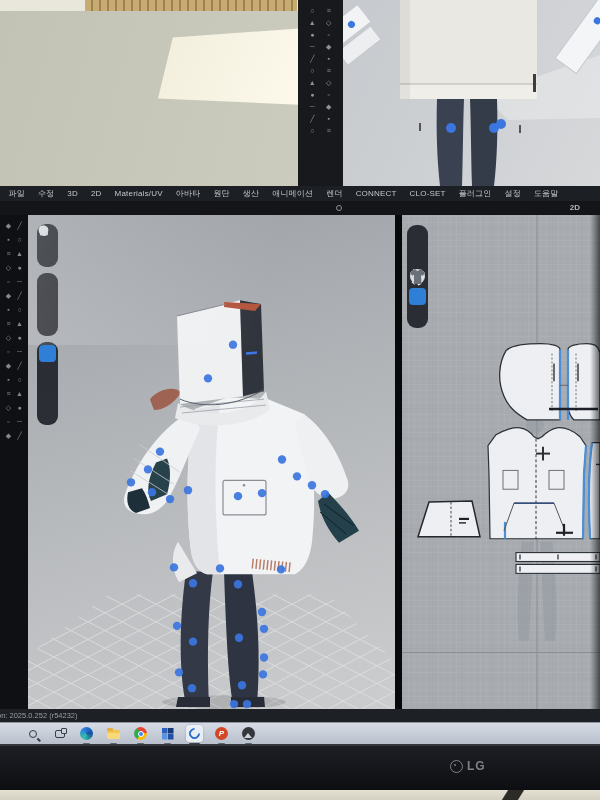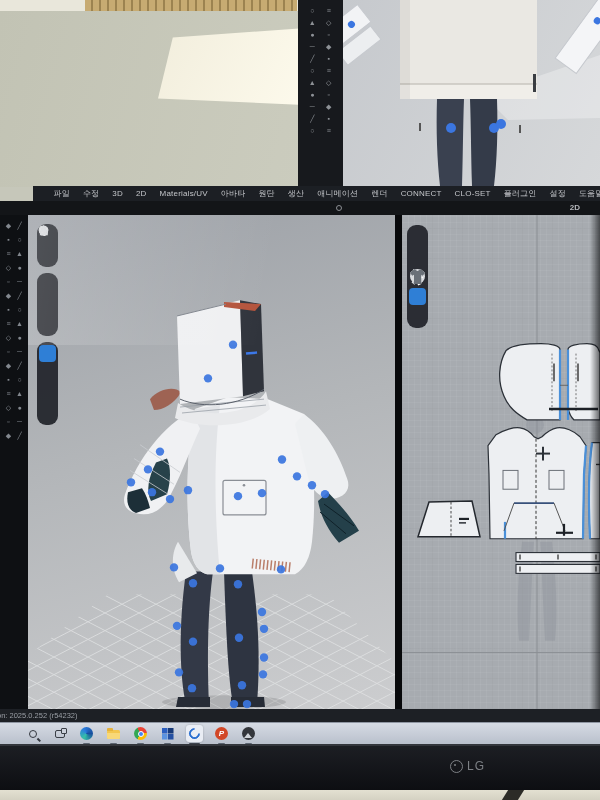--- a/index.html
+++ b/index.html
@@ -20,21 +20,21 @@
   
   .bg-monitor{position:absolute;left:298px;top:0;width:302px;height:187px;background:#0d0e11;display:flex;}
   .bg-strip{width:45px;height:100%;background:#17191d;display:grid;grid-template-columns:1fr 1fr;
     align-content:start;gap:3px 0;padding:6px 6px;}
   .bgstrip-icon{color:#8d9196;font-size:7px;line-height:9px;text-align:center;}
   .bg-screen{flex:1;position:relative;background:linear-gradient(115deg,#c6c9cd,#d6d8da);overflow:hidden;}
   .bg-screen svg{position:absolute;inset:0;}
 
   
   .screen{position:absolute;left:0;top:186px;width:600px;height:558px;display:flex;flex-direction:column;}
-  .menubar{height:15px;background:#1c1f24;display:flex;align-items:center;padding-left:14px;overflow:hidden;margin-left:33px;}
+  .menubar{height:15px;background:#1c1f24;display:flex;align-items:center;padding-left:2px;overflow:hidden;}
   .menu-item{color:#c3c5c9;font-size:8px;padding:0 6.5px;white-space:nowrap;letter-spacing:.2px;}
   .tabbar{height:14px;background:#131518;position:relative;overflow:hidden;}
   .tab3d{position:absolute;left:0;top:0;width:402px;height:14px;text-align:center;}
   .tab-title{color:#b5b7bb;font-size:8px;line-height:14px;}
   .gear-dot{position:absolute;left:336px;top:4px;width:6px;height:6px;border-radius:50%;
     border:1px solid #8b8e93;}
   .label2d{position:absolute;right:20px;top:0;color:#b5b7bb;font-size:8px;line-height:14px;font-weight:bold;}
 
   .main{flex:1;display:flex;position:relative;min-height:0;}
   .leftstrip{width:28px;background:#0e1013;display:grid;grid-template-columns:1fr 1fr;
@@ -101,21 +101,21 @@
   .icon-image-viewer::after{content:"";position:absolute;left:2px;bottom:2px;width:0;height:0;
     border-left:4.5px solid transparent;border-right:4.5px solid transparent;border-bottom:5px solid #cfd3d8;}
 
   
   .bezel{position:absolute;left:0;top:744px;width:600px;height:46px;
     background:linear-gradient(#1d1f24,#0d0e12);}
   .bezel::before{content:"";position:absolute;left:0;top:0;width:600px;height:2px;background:#33363c;}
   .lg{position:absolute;left:450px;top:15px;display:flex;align-items:center;gap:4px;color:#7d8085;}
   .lg .circ{width:13px;height:13px;border:1.6px solid #7d8085;border-radius:50%;position:relative;}
   .lg .circ::before{content:"";position:absolute;left:3px;top:3px;width:2px;height:2px;border-radius:50%;background:#7d8085;}
-  .lg .brand{font-size:12px;font-weight:normal;letter-spacing:1px;}
+  .lg .brand{font-size:12px;font-weight:bold;letter-spacing:1px;}
   .desk{position:absolute;left:0;top:790px;width:600px;height:10px;background:linear-gradient(#e3e0d1,#d4d1c2);}
   .cable{position:absolute;left:505px;top:0;width:16px;height:10px;background:#2c2b27;transform:skewX(-32deg);}
 </style>
 </head>
 <body>
 
 <div class="photo">
 
   <div class="ceiling">
       <div class="slats"></div>

